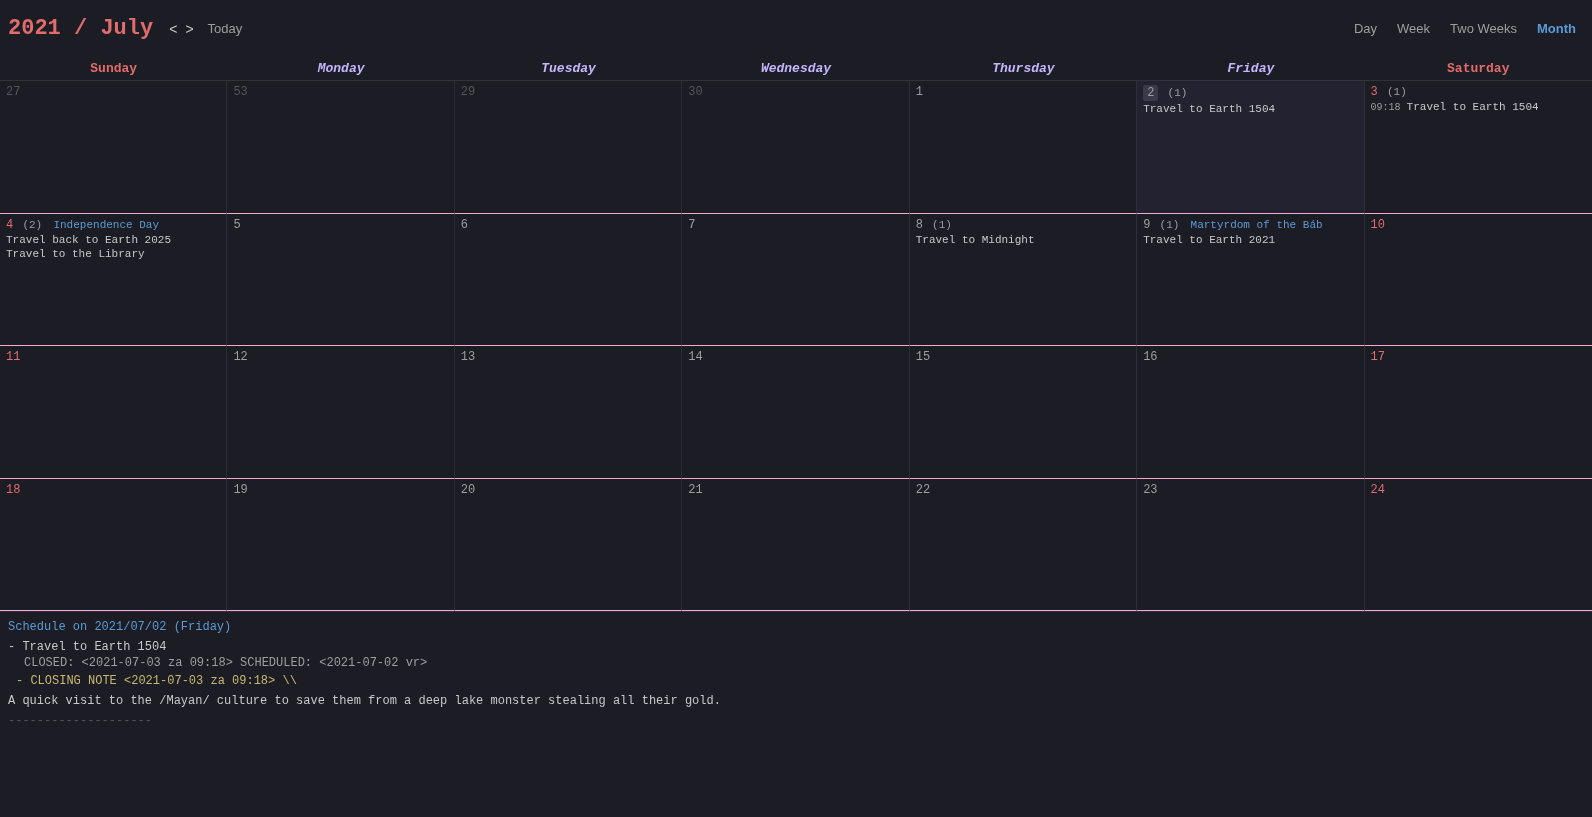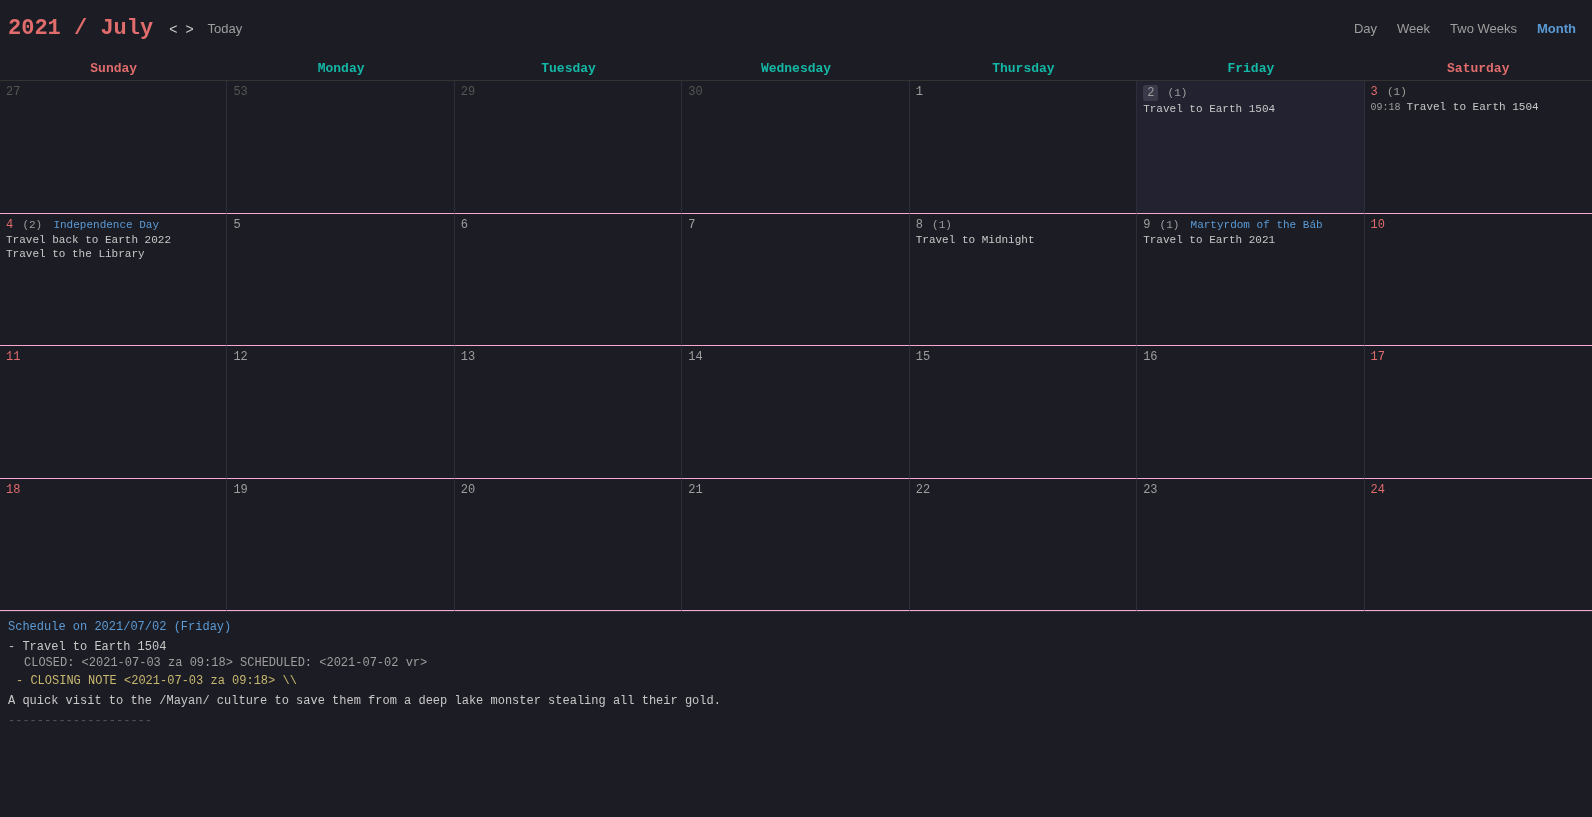--- a/index.html
+++ b/index.html
@@ -71,21 +71,21 @@
       grid-template-columns: repeat(7, 1fr);
       border-bottom: 1px solid #333;
     }
     .day-header {
       text-align: center;
       padding: 4px 0;
       font-size: 13px;
       font-weight: bold;
     }
     .day-header.weekend { color: #e06c6c; }
-    .day-header.weekday { color: #14b8a6; }
+    .day-header.weekday { color: #c4b5fd; font-style: italic; }
     
     .calendar-grid {
       display: grid;
       grid-template-columns: repeat(7, 1fr);
       grid-template-rows: repeat(4, 1fr);
       height: 530px;
     }
     .cal-cell {
       border-right: 1px solid #2e2e3a;
       border-bottom: 1px solid #f9a8d4;
@@ -220,21 +220,21 @@
     <span class="day-extra">(1)</span>
     <br>
     <span class="event"><span class="event-time">09:18 </span>Travel to Earth 1504</span>
   </div>
 
   <div class="cal-cell">
     <span class="day-num sun-num">4</span>
     <span class="day-extra">(2)</span>
     <span class="day-holiday">Independence Day</span>
     <br>
-    <span class="event">Travel back to Earth 2022</span>
+    <span class="event">Travel back to Earth 2025</span>
     <span class="event">Travel to the Library</span>
   </div>
   <div class="cal-cell">
     <span class="day-num">5</span>
   </div>
   <div class="cal-cell">
     <span class="day-num">6</span>
   </div>
   <div class="cal-cell">
     <span class="day-num">7</span>

